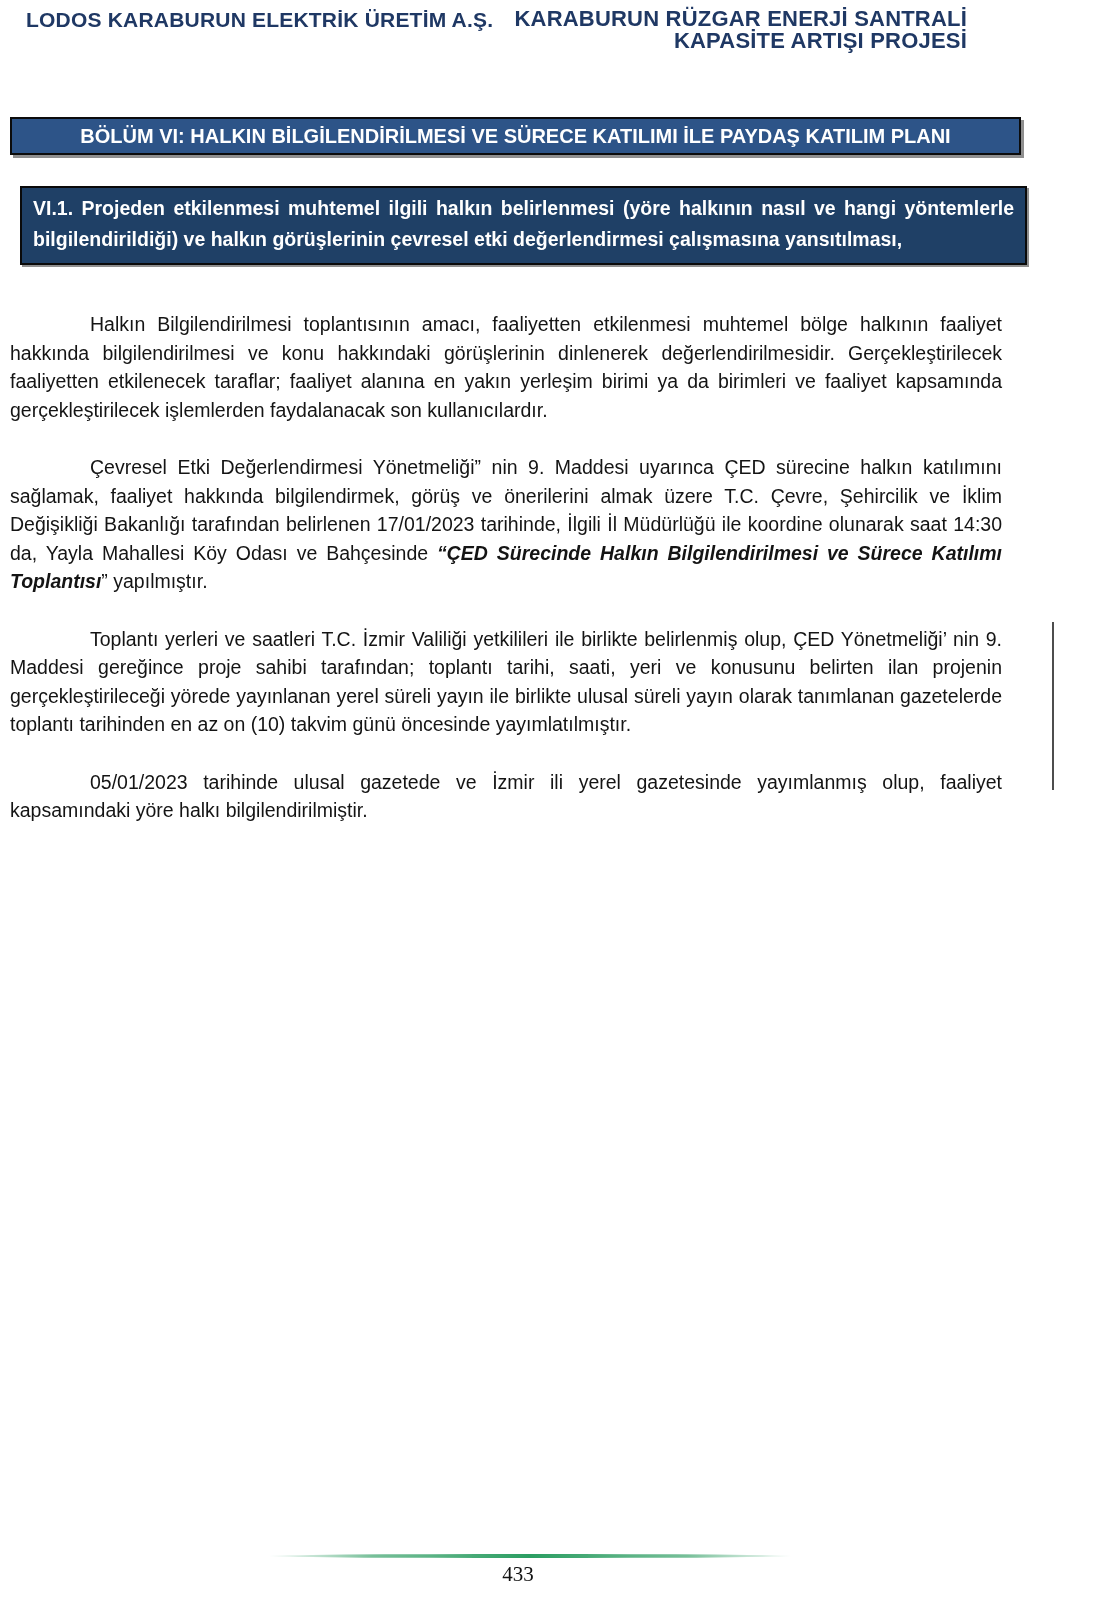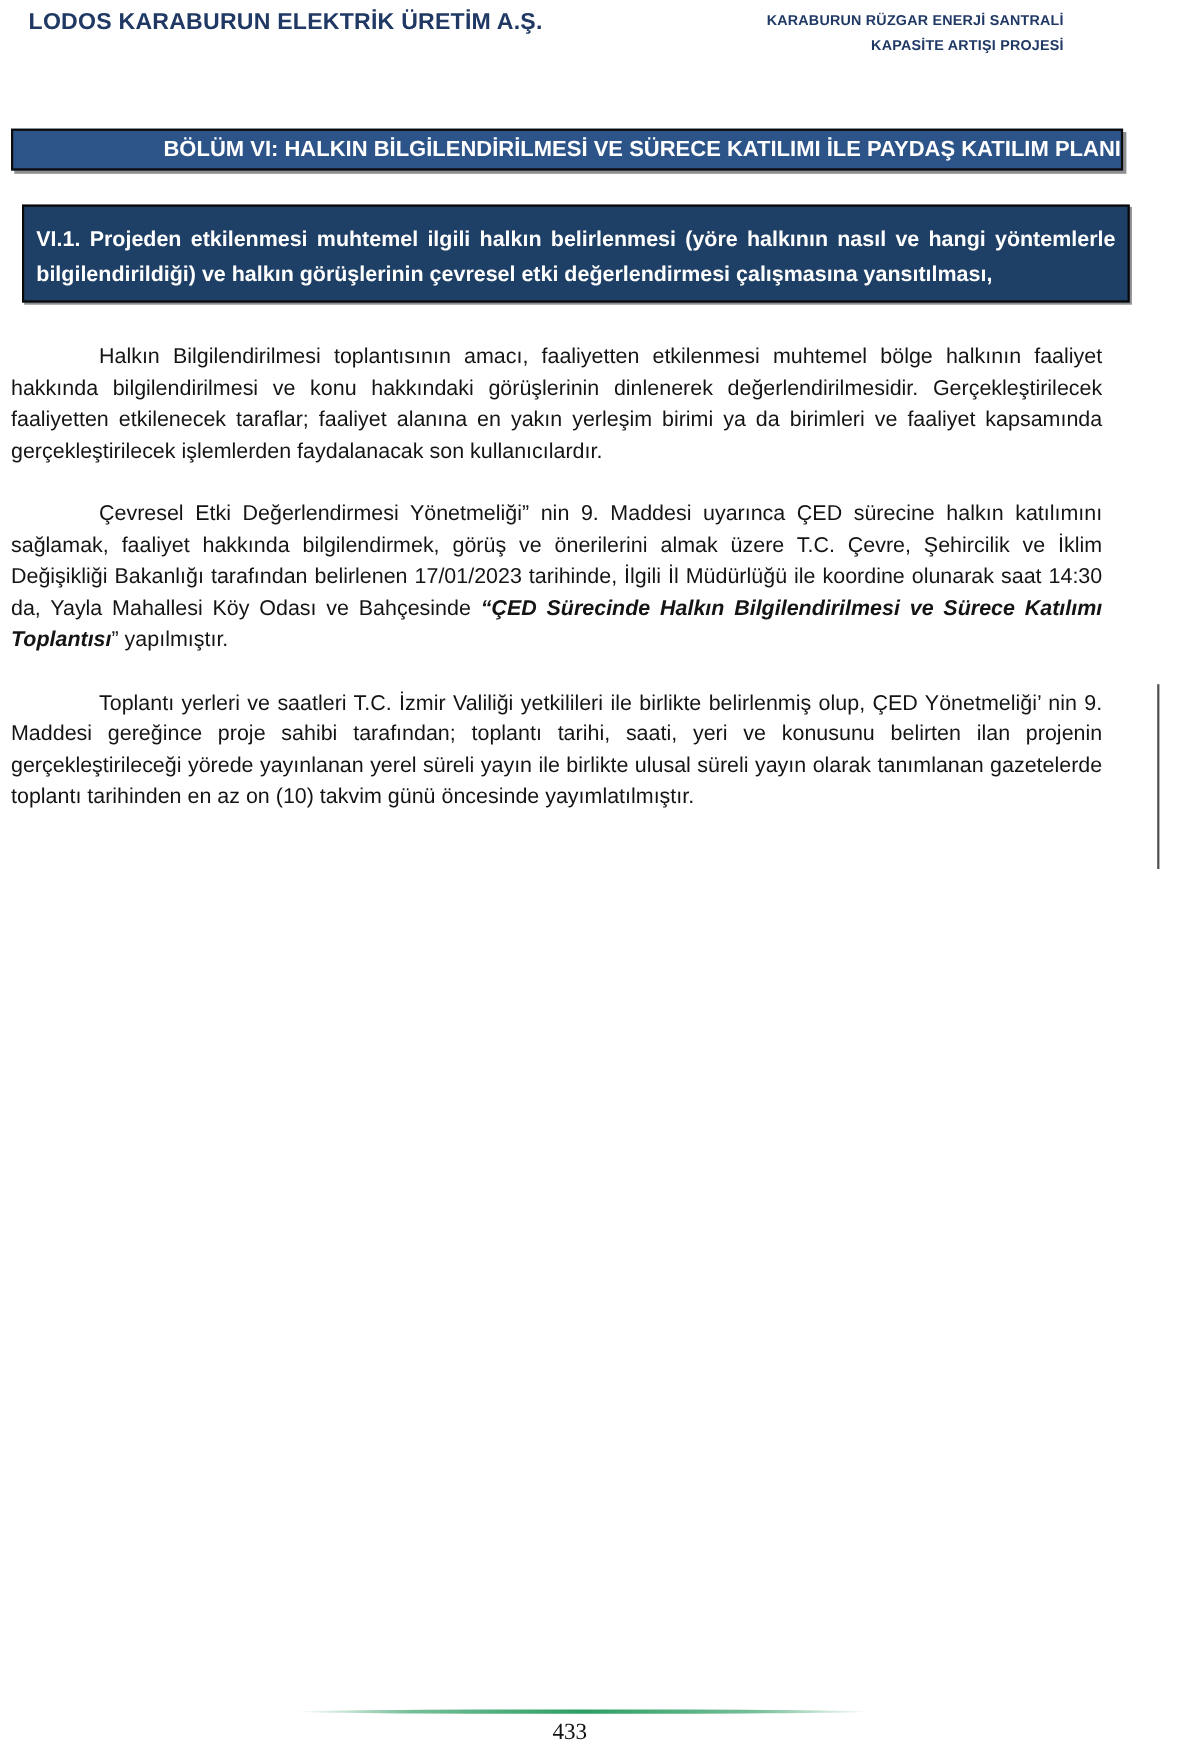--- a/index.html
+++ b/index.html
@@ -24,60 +24,60 @@
     color: #1f3864;
     letter-spacing: 0.2px;
     white-space: nowrap;
   }
   .header-right {
     position: absolute;
     right: 126px;
     top: 8px;
     width: 620px;
     text-align: right;
-    font-size: 13px;
+    font-size: 22px;
     font-weight: bold;
     color: #1f3864;
     line-height: 21.5px;
     letter-spacing: 0.2px;
   }
 
   
   .section-banner {
     position: absolute;
     left: 10px;
     top: 117px;
     width: 1011px;
     height: 38px;
     background: #2d5488;
     border: 2px solid #0c0c0c;
     box-shadow: 3px 3px 0 #8f8f8f;
     display: flex;
     align-items: center;
-    justify-content: flex-end;
+    justify-content: center;
     color: #ffffff;
     font-size: 20px;
     font-weight: bold;
     white-space: nowrap;
   }
 
   
   .subsection-box {
     position: absolute;
     left: 20px;
     top: 186px;
     width: 1007px;
     background: #1f4066;
     border: 2px solid #0a0a0a;
     box-shadow: 2px 2px 0 #8f8f8f;
     color: #ffffff;
     font-size: 19.5px;
     font-weight: bold;
     line-height: 31px;
-    padding: 15px 11px 8px 11px;
+    padding: 5px 11px 8px 11px;
     text-align: justify;
   }
 
   
   .content {
     position: absolute;
     left: 10px;
     top: 310px;
     width: 992px;
     font-size: 19.5px;
@@ -142,18 +142,19 @@
 </div>
 
 <div class="subsection-box">
   <span>VI.1. Projeden etkilenmesi muhtemel ilgili halkın belirlenmesi (yöre halkının nasıl ve hangi yöntemlerle bilgilendirildiği) ve halkın görüşlerinin çevresel etki değerlendirmesi çalışmasına yansıtılması,</span>
 </div>
 
 <div class="content">
   <p>Halkın Bilgilendirilmesi toplantısının amacı, faaliyetten etkilenmesi muhtemel bölge halkının faaliyet hakkında bilgilendirilmesi ve konu hakkındaki görüşlerinin dinlenerek değerlendirilmesidir. Gerçekleştirilecek faaliyetten etkilenecek taraflar; faaliyet alanına en yakın yerleşim birimi ya da birimleri ve faaliyet kapsamında gerçekleştirilecek işlemlerden faydalanacak son kullanıcılardır.</p>
   <p><span>Çevresel Etki Değerlendirmesi Yönetmeliği” nin 9. Maddesi uyarınca ÇED sürecine halkın katılımını sağlamak, faaliyet hakkında bilgilendirmek, görüş ve önerilerini almak üzere T.C. Çevre, Şehircilik ve İklim Değişikliği Bakanlığı tarafından belirlenen 17/01/2023 tarihinde, İlgili İl Müdürlüğü ile koordine olunarak saat 14:30 da, Yayla Mahallesi Köy Odası ve Bahçesinde </span><span class="bi">“ÇED Sürecinde Halkın Bilgilendirilmesi ve Sürece Katılımı Toplantısı</span><span>” yapılmıştır.</span></p>
   <p>Toplantı yerleri ve saatleri T.C. İzmir Valiliği yetkilileri ile birlikte belirlenmiş olup, ÇED Yönetmeliği’ nin 9. Maddesi gereğince proje sahibi tarafından; toplantı tarihi, saati, yeri ve konusunu belirten ilan projenin gerçekleştirileceği yörede yayınlanan yerel süreli yayın ile birlikte ulusal süreli yayın olarak tanımlanan gazetelerde toplantı tarihinden en az on (10) takvim günü öncesinde yayımlatılmıştır.</p>
+  <p>05/01/2023 tarihinde ulusal gazetede ve İzmir ili yerel gazetesinde yayımlanmış olup, faaliyet kapsamındaki yöre halkı bilgilendirilmiştir.</p>
 </div>
 
 <div class="change-bar"></div>
 
 <div class="footer-line"></div>
 <div class="page-number">433</div>
 
 </body></html>

